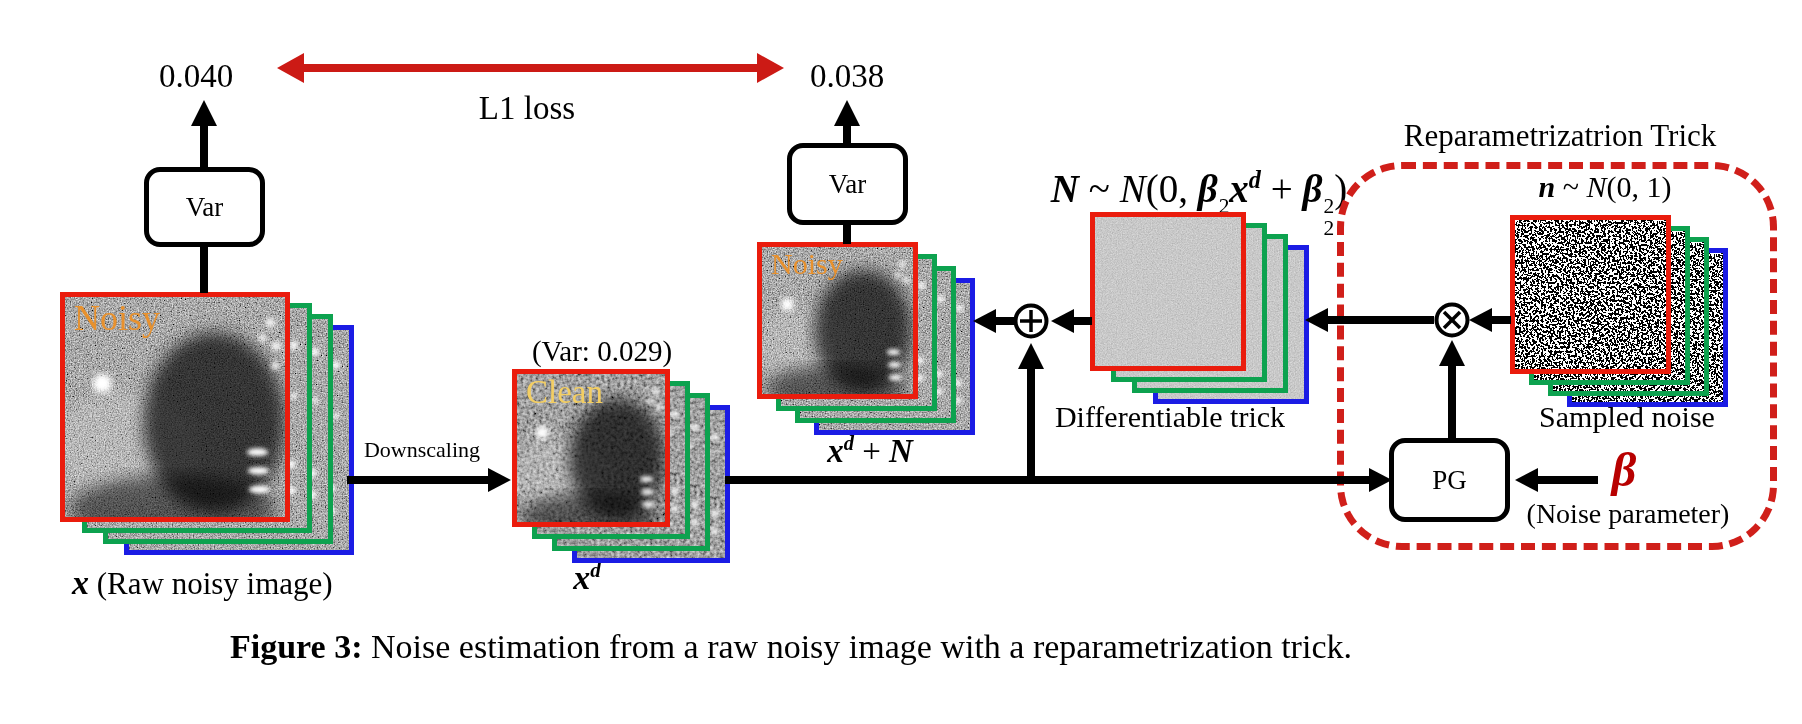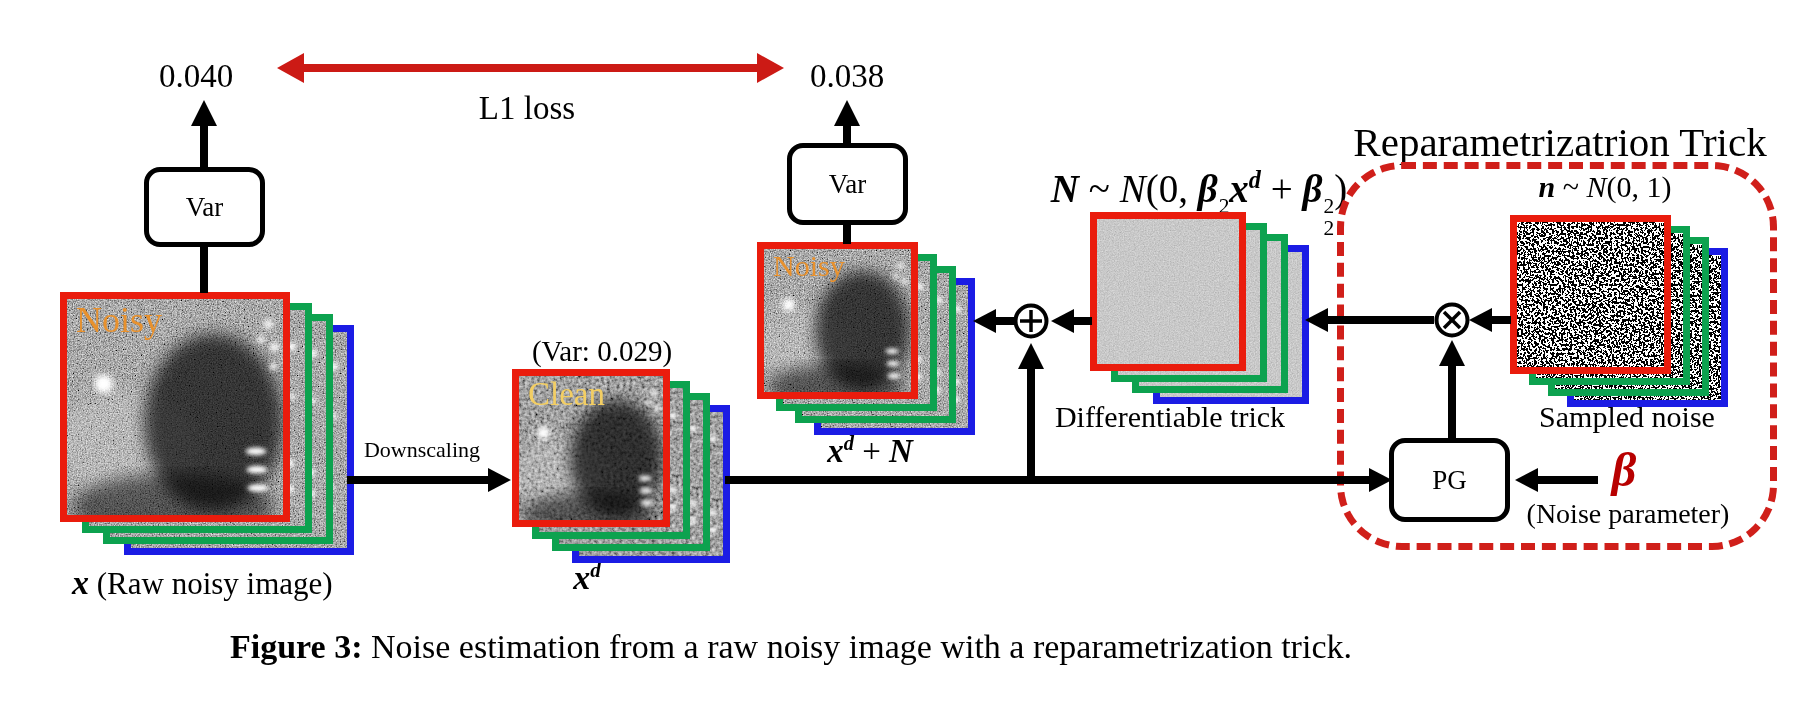--- a/index.html
+++ b/index.html
@@ -19,21 +19,21 @@
   .rshaft { position: absolute; background: #cc1a15; z-index: 6; }
   .head { position: absolute; width: 0; height: 0; z-index: 6; }
   .hR { border-top: 12px solid transparent; border-bottom: 12px solid transparent; border-left: 23px solid #000; }
   .hL { border-top: 12px solid transparent; border-bottom: 12px solid transparent; border-right: 23px solid #000; }
   .hU { border-left: 13px solid transparent; border-right: 13px solid transparent; border-bottom: 26px solid #000; }
   .hLr { border-top: 15px solid transparent; border-bottom: 15px solid transparent; border-right: 27px solid #cc1a15; }
   .hRr { border-top: 15px solid transparent; border-bottom: 15px solid transparent; border-left: 27px solid #cc1a15; }
   .node-box { position: absolute; background: #fff; border: 5px solid #000; border-radius: 16px;
               display: flex; align-items: center; justify-content: center; font-size: 27px; z-index: 5; }
   .stack { position: absolute; z-index: 3; }
-  .layer { position: absolute; border: 7px solid #404040; background: #7f1d1d; overflow: hidden; }
+  .layer { position: absolute; border: 5px solid #404040; background: #7f1d1d; overflow: hidden; }
   .layer svg { display: block; width: 100%; height: 100%; }
   .b-red   { border-color: #ea1c0d; z-index: 4; }
   .b-green { border-color: #0da24f; }
   .b-blue  { border-color: #1b1ce4; }
   .img-tag { position: absolute; top: 0px; left: 9px; z-index: 5; }
   .tag-noisy { color: #e8912d; }
   .tag-clean { color: #f3ce63; }
   .dashed-box { position: absolute; border: 7px dashed #d01f1a; border-radius: 65px; z-index: 1; }
   .circ-node { position: absolute; z-index: 7; }
   .caption { font-size: 34px; }
@@ -351,21 +351,21 @@
     </div>
     <div class="layer b-red" style="left:0px; top:0px; width:156px; height:159px;">
       <svg preserveAspectRatio="none">
           <rect width="100%" height="100%" filter="url(#nzMid)"></rect>
         </svg>
     </div>
   </div>
   <div class="t ctr" style="left:1143px; top:400px; font-size:30px;">Differentiable trick</div>
 
   <div class="dashed-box" style="left:1310px; top:162px; width:440px; height:388px;"></div>
-  <div class="t ctr" style="left:1533px; top:118px; font-size:41px;">Reparametrizatrion Trick</div>
+  <div class="t ctr" style="left:1533px; top:118px; font-size:31px;">Reparametrizatrion Trick</div>
   <div class="t ctr" style="left:1578px; top:170px; font-size:30px;">
     <span class="mvar">n</span><span> ~ </span><span class="dist">N</span><span>(0, 1)</span>
   </div>
   <div class="stack" style="left:1483px; top:215px; width:225px; height:195px;">
     <div class="layer b-blue" style="left:57px; top:33px; width:161px; height:159px; z-index:1;">
       <svg preserveAspectRatio="none">
           <rect width="100%" height="100%" filter="url(#nzHi)"></rect>
         </svg>
     </div>
     <div class="layer b-green" style="left:38px; top:22px; width:161px; height:159px; z-index:2;">

